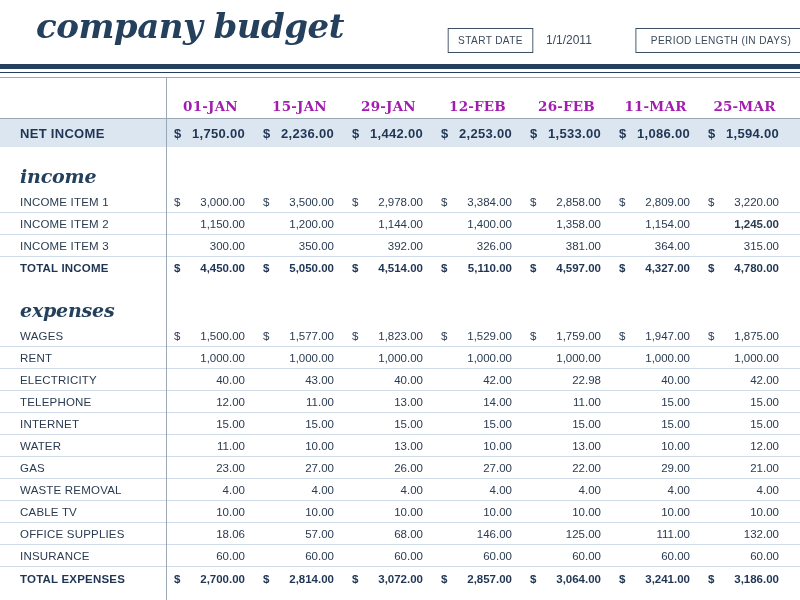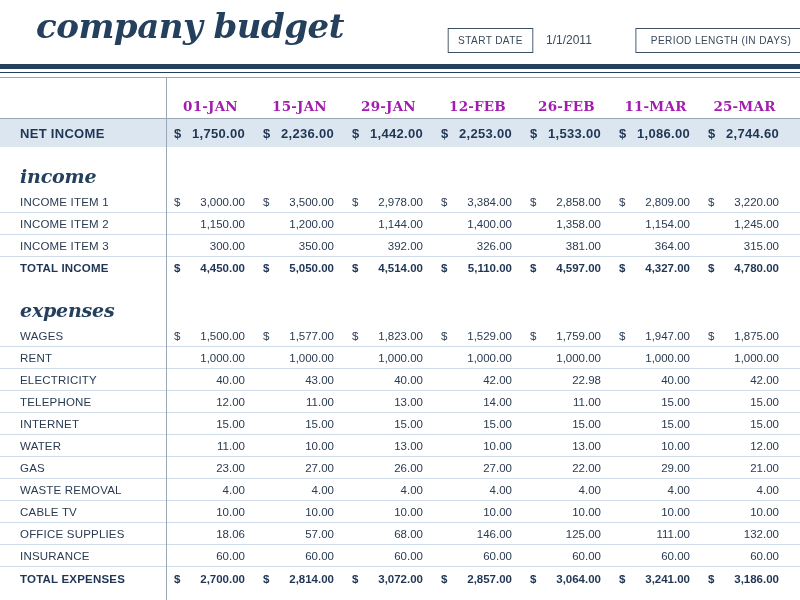--- a/index.html
+++ b/index.html
@@ -261,21 +261,21 @@
           <div class="cell" style="left: 356px;">
             <span class="cur">$</span>
             <span class="num">1,533.00</span>
           </div>
           <div class="cell" style="left: 445px;">
             <span class="cur">$</span>
             <span class="num">1,086.00</span>
           </div>
           <div class="cell" style="left: 534px;">
             <span class="cur">$</span>
-            <span class="num">2,744.60</span>
+            <span class="num">1,594.00</span>
           </div>
         </div>
       </div>
       <div class="row" style="top: 69px; height: 14px;"></div>
       <div class="row section" style="top: 83px; height: 30px;">
         <div class="label">income</div>
       </div>
       <div class="row r-sep" style="top: 113px; height: 22px;">
         <div class="label">INCOME ITEM 1</div>
         <div class="cells">
@@ -323,21 +323,21 @@
           </div>
           <div class="cell" style="left: 267px;">
             <span class="num">1,400.00</span>
           </div>
           <div class="cell" style="left: 356px;">
             <span class="num">1,358.00</span>
           </div>
           <div class="cell" style="left: 445px;">
             <span class="num">1,154.00</span>
           </div>
-          <div class="cell" style="left: 534px;">
+          <div class="cell" style="left: 534px; font-weight: bold;">
             <span class="num">1,245.00</span>
           </div>
         </div>
       </div>
       <div class="row r-sep" style="top: 157px; height: 22px;">
         <div class="label">INCOME ITEM 3</div>
         <div class="cells">
           <div class="cell" style="left: 0px;">
             <span class="num">300.00</span>
           </div>

